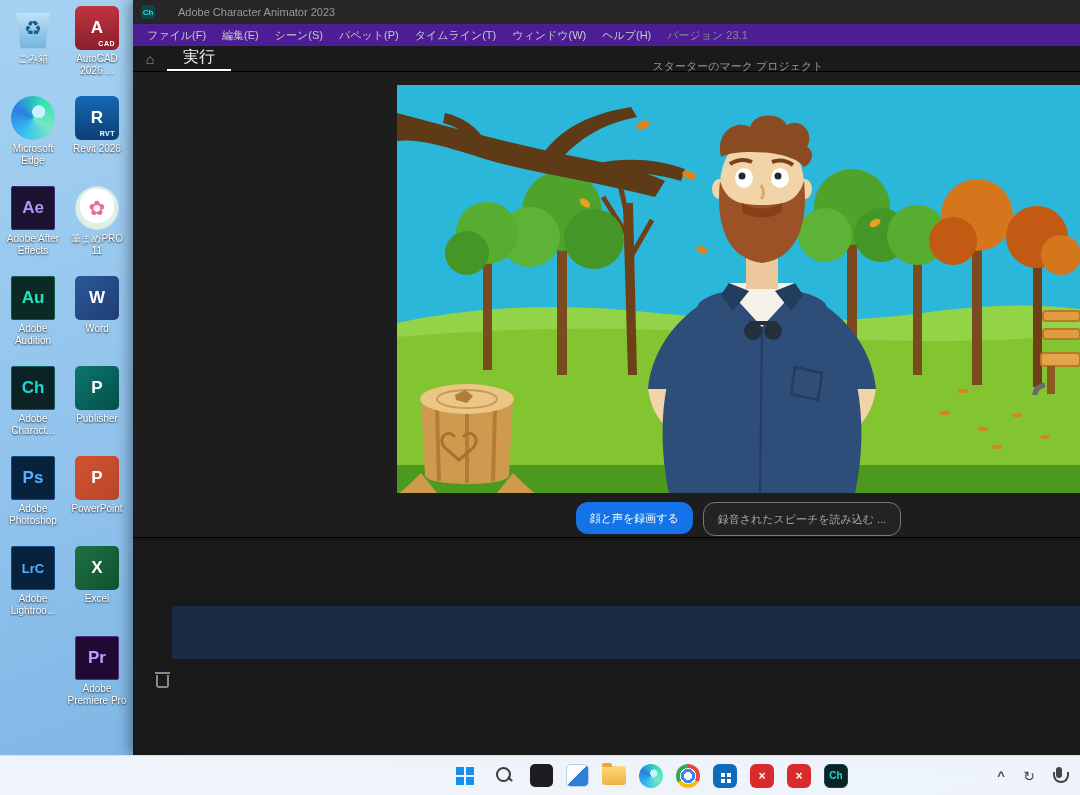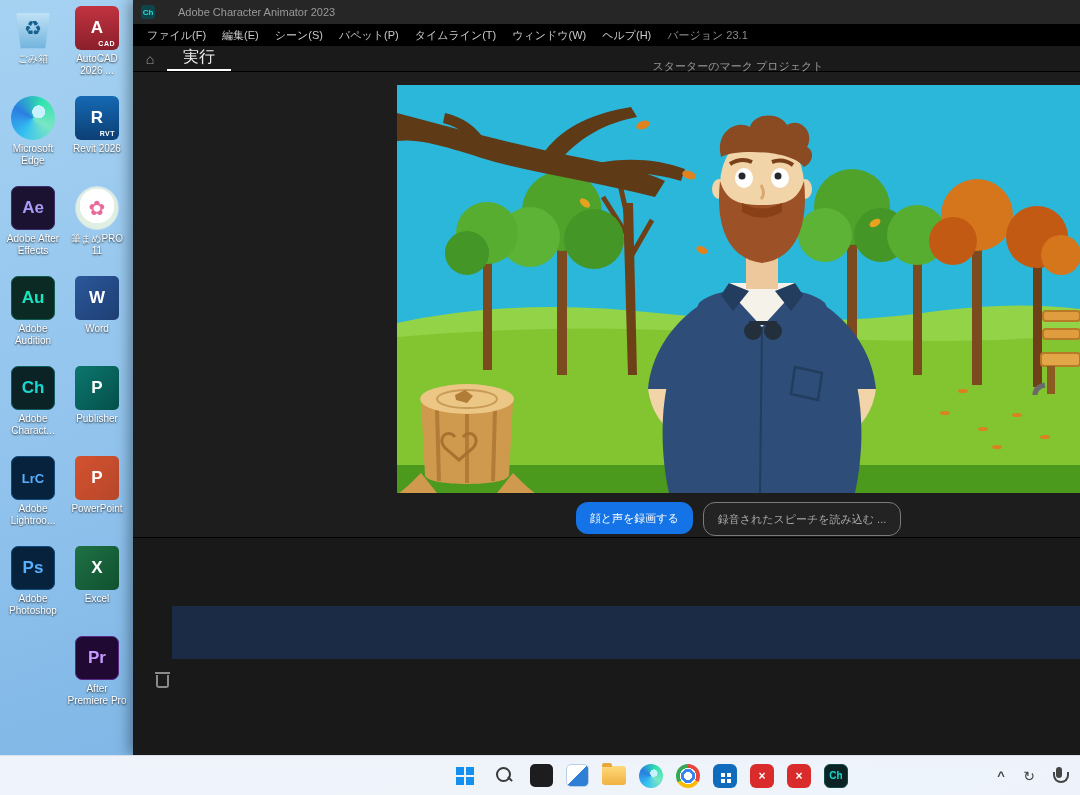--- a/index.html
+++ b/index.html
@@ -8,21 +8,21 @@
     font-family: "Liberation Sans", "DejaVu Sans", sans-serif;
     background: linear-gradient(160deg, #a6d2f2 0%, #8ec1ec 45%, #6ca9de 100%);
     position: relative;
   }
 
   
   .icon-col { position:absolute; top:6px; display:flex; flex-direction:column; gap:14px; z-index:1; }
   .icon-col.c1 { left:2px; }
   .icon-col.c2 { left:66px; }
   .desktop-icon { width:62px; height:76px; display:flex; flex-direction:column; align-items:center; cursor:default; }
-  .di-img { width:44px; height:44px; border-radius:7px; display:flex; align-items:center; justify-content:center;
+  .di-img { width:44px; height:44px; border-radius:2px; display:flex; align-items:center; justify-content:center;
             font-weight:bold; font-size:17px; position:relative; flex:none; }
   .di-sub { position:absolute; bottom:3px; right:4px; font-size:7px; letter-spacing:.5px; font-weight:bold; }
   .di-label { margin-top:3px; font-size:10px; line-height:12px; color:#fff; text-align:center;
               text-shadow:0 1px 2px rgba(0,0,0,.85); max-height:24px; overflow:hidden; width:64px; }
 
   .icon-recycle { background:linear-gradient(180deg,#cfeafa,#6fb2dd); clip-path:polygon(12% 16%,88% 16%,78% 96%,22% 96%); color:#17618f; font-size:20px; border-radius:0; }
   .icon-edge { border-radius:50%;
     background: radial-gradient(circle at 63% 36%, #c8f2ff 0 16%, rgba(0,0,0,0) 17%),
                 conic-gradient(from 210deg, #35c1f1, #2b7de1, #30e3ad, #7ae6c3, #35c1f1); }
   .icon-ae  { background:#1b1232; color:#a79bf5; border:1px solid #3a2d6e; }
@@ -42,21 +42,21 @@
   .icon-xls { background:linear-gradient(135deg,#1e7145,#10512f); color:#fff; border-radius:5px; }
 
   
   .app-window { position:absolute; left:133px; top:0; width:947px; height:755px; background:#1d1d1d;
                 box-shadow:-4px 0 12px rgba(0,0,0,.35); z-index:2; display:flex; flex-direction:column; }
   .titlebar { height:24px; background:#262626; display:flex; align-items:center; gap:7px; padding-left:8px; flex:none; }
   .app-badge { width:14px; height:14px; border-radius:3px; background:#0e4549; color:#2fd8d8;
                font-size:8px; font-weight:bold; display:flex; align-items:center; justify-content:center; }
   .title-text { color:#9a9a9a; font-size:11px;margin-left:16px; }
 
-  .menubar { height:22px; background:#000000; display:flex; align-items:center; padding-left:6px; flex:none; }
+  .menubar { height:22px; background:#4c1d95; display:flex; align-items:center; padding-left:6px; flex:none; }
   .menu-item { color:#c9c9c9; font-size:11px; padding:0 8px; height:100%; display:flex; align-items:center; cursor:default; }
   .menu-item.muted { color:#8a8a8a; }
 
   .tabbar { height:26px; background:#1a1a1a; border-bottom:1px solid #000; display:flex; align-items:center; position:relative; flex:none; }
   .home-btn { width:34px; height:100%; display:flex; align-items:center; justify-content:center; color:#9d9d9d; font-size:14px; }
   .tab-run { height:100%; padding:0 16px; display:flex; align-items:center; color:#ececec; font-size:16px;
              border-bottom:2px solid #fff; }
   .project-title { position:absolute; left:605px; transform:translateX(-50%); color:#9a9a9a; font-size:11px; white-space:nowrap;margin-top:16px; }
 
   .content { position:relative; flex:1; background:#1d1d1d; }
@@ -154,33 +154,33 @@
   <div class="desktop-icon">
     <div class="di-img icon-chd">
       <span>Ch</span>
       <span class="di-sub"></span>
     </div>
     <div class="di-label">Adobe Charact...</div>
   </div>
 
 
   <div class="desktop-icon">
+    <div class="di-img icon-ps">
+      <span>Ps</span>
+      <span class="di-sub"></span>
+    </div>
+    <div class="di-label">Adobe Photoshop</div>
+  </div>
+
+  <div class="desktop-icon">
     <div class="di-img icon-lrc">
       <span>LrC</span>
       <span class="di-sub"></span>
     </div>
     <div class="di-label">Adobe Lightroo...</div>
-  </div>
-
-  <div class="desktop-icon">
-    <div class="di-img icon-ps">
-      <span>Ps</span>
-      <span class="di-sub"></span>
-    </div>
-    <div class="di-label">Adobe Photoshop</div>
   </div>
 </div>
 <div class="icon-col c2">
   <div class="desktop-icon">
     <div class="di-img icon-acad">
       <span>A</span>
       <span class="di-sub">CAD</span>
     </div>
     <div class="di-label">AutoCAD 2026 ...</div>
   </div>
@@ -231,21 +231,21 @@
       <span class="di-sub"></span>
     </div>
     <div class="di-label">Excel</div>
   </div>
 
   <div class="desktop-icon">
     <div class="di-img icon-pr">
       <span>Pr</span>
       <span class="di-sub"></span>
     </div>
-    <div class="di-label">After Premiere Pro</div>
+    <div class="di-label">Adobe Premiere Pro</div>
   </div>
 </div>
 
 <div class="app-window">
 
   <div class="titlebar">
     <span class="app-badge">Ch</span>
     <span class="title-text">Adobe Character Animator 2023</span>
   </div>
 

